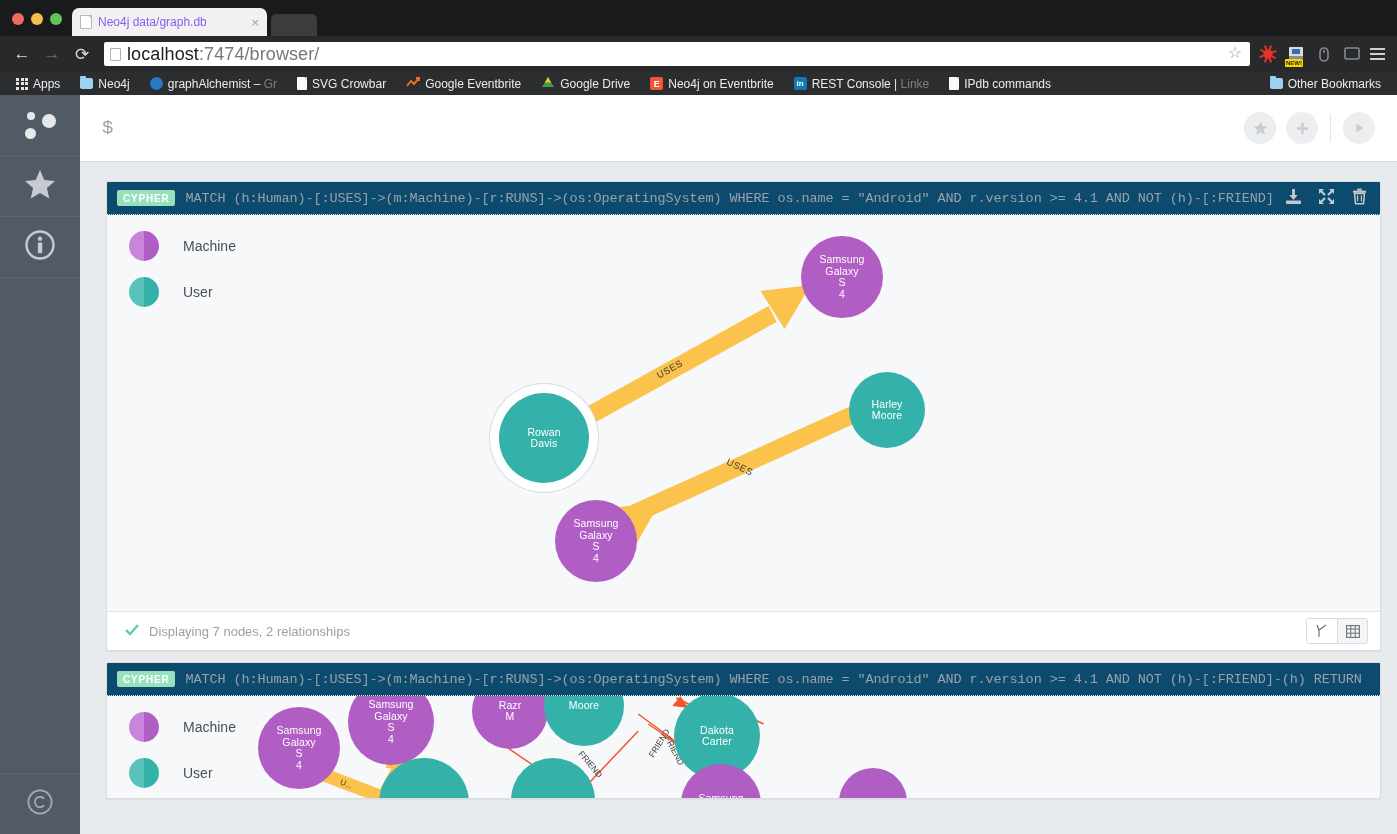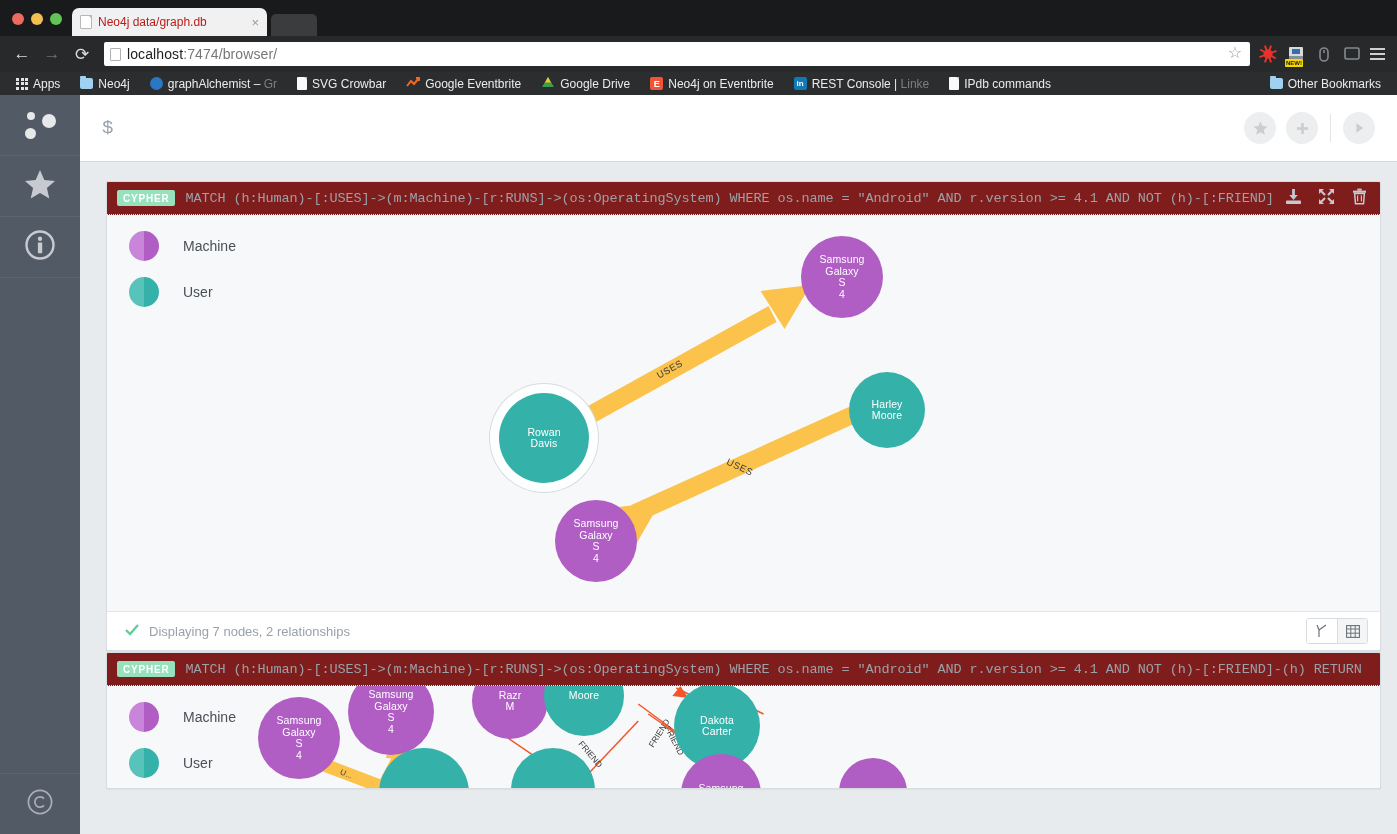--- a/index.html
+++ b/index.html
@@ -35,21 +35,21 @@
     width: 12px; height: 14px; background: #fff;
     border: 1px solid #b8b8b8; border-radius: 1px;
     margin-right: 6px; flex: none; position: relative;
   }
   .tab-fav:after {
     content: ""; position: absolute; right: -1px; top: -1px;
     border-width: 0 4px 4px 0; border-style: solid;
     border-color: transparent #b8b8b8 transparent transparent;
   }
   .tab-title {
-    font-size: 12px; color: #b91c1c; white-space: nowrap;
+    font-size: 12px; color: #8b5cf6; white-space: nowrap;
     overflow: hidden; text-overflow: clip; flex: 1;
   }
   .tab-close { font-size: 13px; color: #9a9a9a; padding-left: 4px; }
   .tab-ghost {
     width: 46px; height: 22px; background: #3a3c3e;
     border-radius: 5px 5px 0 0; margin-left: 4px;
   }
 
   .toolbar {
     height: 36px; display: flex; align-items: center;
@@ -63,21 +63,21 @@
   .navbtn.dim { color: #6e7174; }
   .omnibox {
     flex: 1; height: 24px; background: #fff; border-radius: 2px;
     display: flex; align-items: center; padding: 0 6px;
     margin: 0 6px; position: relative;
   }
   .omni-fav {
     width: 11px; height: 13px; background: #fff;
     border: 1px solid #b0b0b0; border-radius: 1px; margin-right: 6px; flex: none;
   }
-  .omni-url { font-size: 14px; color: #202020; letter-spacing: 0.1px; }
+  .omni-url { font-size: 18px; color: #202020; letter-spacing: 0.1px; }
   .omni-url .dimpart { color: #777; }
   .star-omni {
     position: absolute; right: 8px; top: 3px;
     font-size: 16px; color: #9a9a9a; line-height: 1;
   }
   .ext-icons { display: flex; align-items: center; gap: 8px; padding-right: 4px; }
   .ext { width: 20px; height: 20px; position: relative; }
   .ext-badge {
     position: absolute; bottom: -3px; left: -1px;
     background: #f5d800; color: #1a1a1a; font-size: 6px;
@@ -138,22 +138,22 @@
   .circ-btn {
     width: 32px; height: 32px; border-radius: 50%;
     background: #eceef0; display: flex; align-items: center;
     justify-content: center; color: #c3c8cd; font-size: 16px;
   }
   .vdiv { width: 1px; height: 28px; background: #e2e5e8; margin: 0 2px; }
 
   .stream { padding: 19px 16px 0 26px; }
 
   .frame {
-    background: #7f1d1d; border: 1px solid #d9dde1; border-radius: 2px;
-    margin-bottom: 1px; box-shadow: 0 1px 1px rgba(0,0,0,0.04);
+    background: #0c4a6e; border: 1px solid #d9dde1; border-radius: 2px;
+    margin-bottom: 11px; box-shadow: 0 1px 1px rgba(0,0,0,0.04);
   }
   .frame-head {
     height: 33px; display: flex; align-items: center;
     padding: 0 12px 0 10px; gap: 10px;
     border-bottom: 1px dotted #dfe3e6;
   }
   .cypher-badge {
     background: #97e2bd; color: #fff; font-size: 10px;
     font-weight: bold; letter-spacing: 0.8px;
     padding: 3px 6px 2px; border-radius: 2px; flex: none;

